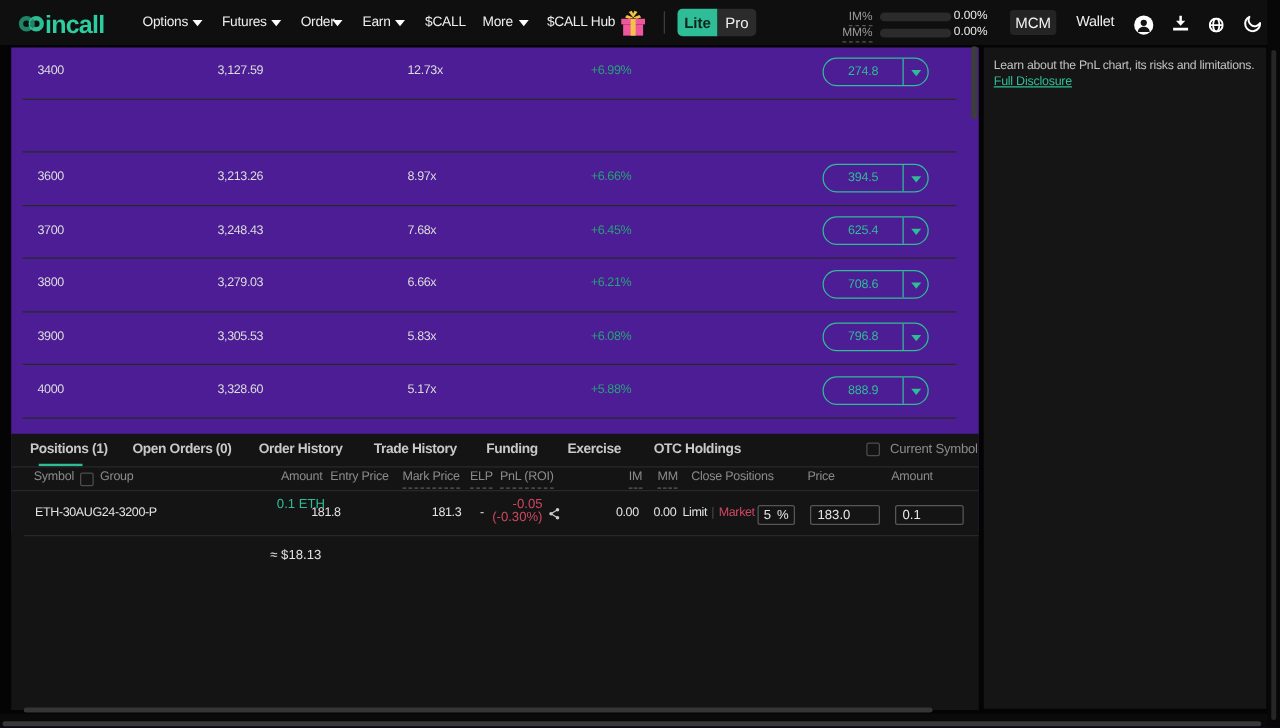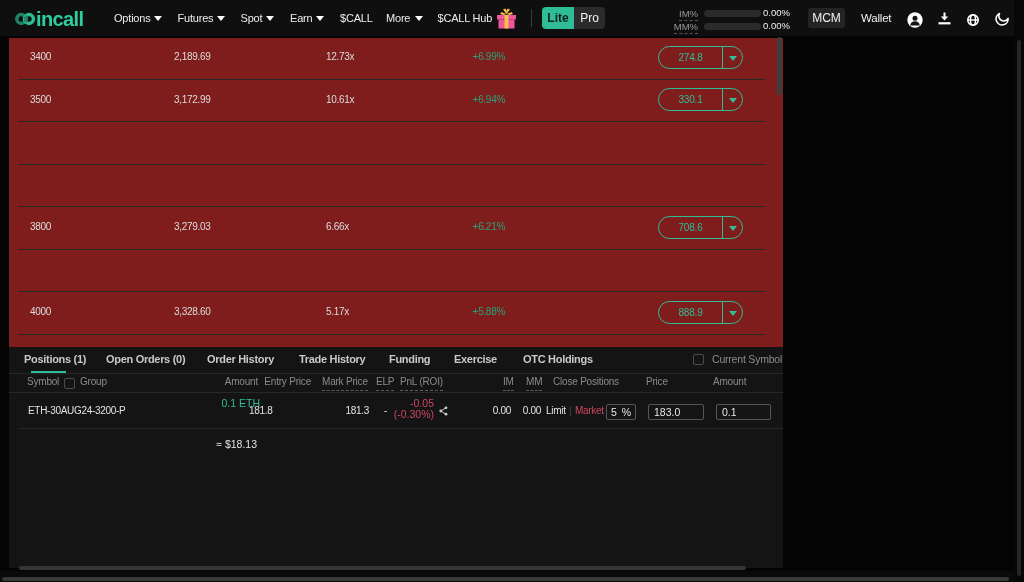--- a/index.html
+++ b/index.html
@@ -7,21 +7,21 @@
 .abs { position:absolute; }
 #page { position:relative; width:1024px; height:582px; background:#040404; }
 
 #header { position:absolute; left:0; top:0; width:1024px; height:36px; background:#0f0f0f; }
 .nav { position:absolute; top:0; height:36px; line-height:36px; color:#ededed; font-size:11px; font-weight:500; letter-spacing:-0.2px; white-space:nowrap; }
 .tri { position:absolute; top:16px; width:0; height:0; border-left:4.5px solid transparent; border-right:4.5px solid transparent; border-top:5px solid #fff; }
 
 .g { color:#2ebd96; }
 .sep { position:absolute; height:1px; background:#282828; }
 
-#optpanel { position:absolute; left:9px; top:38px; width:774px; height:388px; background:#7f1d1d; overflow:hidden; }
+#optpanel { position:absolute; left:9px; top:38px; width:774px; height:388px; background:#4c1d95; overflow:hidden; }
 .orow { position:absolute; left:0; width:774px; height:42px; }
 .cell { position:absolute; font-size:10px; letter-spacing:-0.3px; color:#dcdcdc; line-height:42px; }
 .pct { position:absolute; left:450px; width:46px; text-align:right; font-size:10px; letter-spacing:-0.3px; color:#27a279; line-height:42px; }
 .btn { position:absolute; left:649px; width:85px; height:23px; border:1px solid #2ebd96; border-radius:12px; }
 .btn .v { position:absolute; left:0; top:0; width:63px; height:21px; line-height:21px; text-align:center; color:#2ebd96; font-size:10px; letter-spacing:-0.2px; }
 .btn .dv { position:absolute; left:63px; top:0; width:1px; height:21px; background:#2ebd96; }
 .btn .ar { position:absolute; left:70px; top:9px; width:0; height:0; border-left:4px solid transparent; border-right:4px solid transparent; border-top:5px solid #2ebd96; }
 
 #pospanel { position:absolute; left:9px; top:347px; width:774px; height:221px; background:#141414; overflow:hidden; }
 .tab { position:absolute; top:0; height:26px; line-height:25px; font-size:11px; font-weight:600; letter-spacing:-0.3px; color:#c9c9c9; white-space:nowrap; }
@@ -40,21 +40,21 @@
     <svg class="abs" style="left:0; top:0;" width="100" height="36" viewBox="0 0 100 36">
       <circle cx="21.2" cy="19" r="4.4" fill="none" stroke="#1f8465" stroke-width="3.5"></circle>
       <circle cx="29" cy="19" r="4.4" fill="none" stroke="#2dbd92" stroke-width="3.5"></circle>
       <path d="M25.1 16.2 A 4.4 4.4 0 0 1 25.1 21.8" fill="none" stroke="#1f8465" stroke-width="3.5"></path>
       <text x="36" y="26.2" font-family="Liberation Sans, sans-serif" font-size="20" font-weight="bold" letter-spacing="-0.6" fill="#2ecda0">incall</text>
     </svg>
     <div class="nav" style="left:114px;">Options</div>
       <div class="tri" style="left:153.5px;"></div>
     <div class="nav" style="left:177.5px;">Futures</div>
       <div class="tri" style="left:217px;"></div>
-    <div class="nav" style="left:240.5px;">Spot</div>
+    <div class="nav" style="left:240.5px;">Order</div>
       <div class="tri" style="left:266px;"></div>
     <div class="nav" style="left:290px;">Earn</div>
       <div class="tri" style="left:315.5px;"></div>
     <div class="nav" style="left:340px;">$CALL</div>
     <div class="nav" style="left:386px;">More</div>
       <div class="tri" style="left:415px;"></div>
     <div class="nav" style="left:437.5px;">$CALL Hub</div>
 
     <svg class="abs" style="left:495px; top:7px;" width="23" height="23" viewBox="0 0 23 23">
       <rect x="2" y="8" width="19" height="4.5" fill="#f0569d"></rect>
@@ -97,56 +97,78 @@
     </svg>
 
     <svg class="abs" style="left:995px; top:11px;" width="15" height="15" viewBox="0 0 15 15">
       <path d="M12.9 8.9 A6 6 0 1 1 5.9 1.9 A4.9 4.9 0 0 0 12.9 8.9 Z" fill="none" stroke="#fff" stroke-width="1.6" stroke-linejoin="round" transform="rotate(-15 7.5 7.5)"></path>
     </svg>
   </div>
 
   <div id="optpanel">
       <div class="orow" style="top:-2px;">
     <div class="cell" style="left:21px;">3400</div>
-    <div class="cell" style="left:165px;">2,189.69</div>
+    <div class="cell" style="left:165px;">3,127.59</div>
     <div class="cell" style="left:317px;">12.73x</div>
     <div class="pct">+6.99%</div>
     <div class="btn" style="top:9.5px;">
           <div class="v">274.8</div>
           <div class="dv"></div>
           <div class="ar"></div>
         </div>
   </div>
   <div class="sep" style="left:9px; top:40.5px; width:747px;"></div>
-      <div class="orow" style="top:40.5px;">
-    <div class="cell" style="left:21px;">3500</div>
-    <div class="cell" style="left:165px;">3,172.99</div>
-    <div class="cell" style="left:317px;">10.61x</div>
-    <div class="pct">+6.94%</div>
-    <div class="btn" style="top:9.5px;">
-          <div class="v">330.1</div>
-          <div class="dv"></div>
-          <div class="ar"></div>
-        </div>
-  </div>
   <div class="sep" style="left:9px; top:83px; width:747px;"></div>
+      <div class="orow" style="top:83px;">
+    <div class="cell" style="left:21px;">3600</div>
+    <div class="cell" style="left:165px;">3,213.26</div>
+    <div class="cell" style="left:317px;">8.97x</div>
+    <div class="pct">+6.66%</div>
+    <div class="btn" style="top:9.5px;">
+          <div class="v">394.5</div>
+          <div class="dv"></div>
+          <div class="ar"></div>
+        </div>
+  </div>
   <div class="sep" style="left:9px; top:125.5px; width:747px;"></div>
+      <div class="orow" style="top:125.5px;">
+    <div class="cell" style="left:21px;">3700</div>
+    <div class="cell" style="left:165px;">3,248.43</div>
+    <div class="cell" style="left:317px;">7.68x</div>
+    <div class="pct">+6.45%</div>
+    <div class="btn" style="top:9.5px;">
+          <div class="v">625.4</div>
+          <div class="dv"></div>
+          <div class="ar"></div>
+        </div>
+  </div>
   <div class="sep" style="left:9px; top:168px; width:747px;"></div>
       <div class="orow" style="top:168px;">
     <div class="cell" style="left:21px;">3800</div>
     <div class="cell" style="left:165px;">3,279.03</div>
     <div class="cell" style="left:317px;">6.66x</div>
     <div class="pct">+6.21%</div>
     <div class="btn" style="top:9.5px;">
           <div class="v">708.6</div>
           <div class="dv"></div>
           <div class="ar"></div>
         </div>
   </div>
   <div class="sep" style="left:9px; top:210.5px; width:747px;"></div>
+      <div class="orow" style="top:210.5px;">
+    <div class="cell" style="left:21px;">3900</div>
+    <div class="cell" style="left:165px;">3,305.53</div>
+    <div class="cell" style="left:317px;">5.83x</div>
+    <div class="pct">+6.08%</div>
+    <div class="btn" style="top:9.5px;">
+          <div class="v">796.8</div>
+          <div class="dv"></div>
+          <div class="ar"></div>
+        </div>
+  </div>
   <div class="sep" style="left:9px; top:253px; width:747px;"></div>
       <div class="orow" style="top:253px;">
     <div class="cell" style="left:21px;">4000</div>
     <div class="cell" style="left:165px;">3,328.60</div>
     <div class="cell" style="left:317px;">5.17x</div>
     <div class="pct">+5.88%</div>
     <div class="btn" style="top:9.5px;">
           <div class="v">888.9</div>
           <div class="dv"></div>
           <div class="ar"></div>
@@ -204,20 +226,24 @@
     <div class="td" style="left:566px; color:#cd4761;">Market</div>
     <div class="inp" style="left:597px; width:30px;">
         <span style="position:absolute; left:4px;">5</span>
         <span style="position:absolute; right:4px;">%</span>
       </div>
     <div class="inp" style="left:639px; width:56px; padding-left:5px;">183.0</div>
     <div class="inp" style="left:707px; width:55px; padding-left:5px;">0.1</div>
     <div class="sep" style="left:10px; top:81px; width:764px;"></div>
   </div>
 
+  <div id="rightpanel">
+    <div class="abs" style="left:8px; top:8px; color:#c2c2c2; font-size:9.8px; letter-spacing:-0.2px; line-height:13px; white-space:nowrap;">Learn about the PnL chart, its risks and limitations.</div>
+    <div class="abs" style="left:8px; top:21px; font-size:10px; letter-spacing:-0.2px; line-height:13px; white-space:nowrap;"><span class="g" style="text-decoration:underline;">Full Disclosure</span></div>
+  </div>
 
   <div class="abs" style="left:777px; top:37px; width:5px; height:58px; background:#3d3d3d; border-radius:3px;"></div>
   <div class="abs" style="left:19px; top:566px; width:727px; height:4px; background:#353535; border-radius:2px;"></div>
   <div class="abs" style="left:0; top:571px; width:1024px; height:11px; background:#0a0a0a;"></div>
   <div class="abs" style="left:2px; top:577px; width:1007px; height:3.5px; background:#383838; border-radius:2px;"></div>
   <div class="abs" style="left:1014px; top:0px; width:10px; height:582px; background:#070707;"></div>
   <div class="abs" style="left:1017px; top:40px; width:4px; height:536px; background:#262626; border-radius:2px;"></div>
 
 </div>
 

